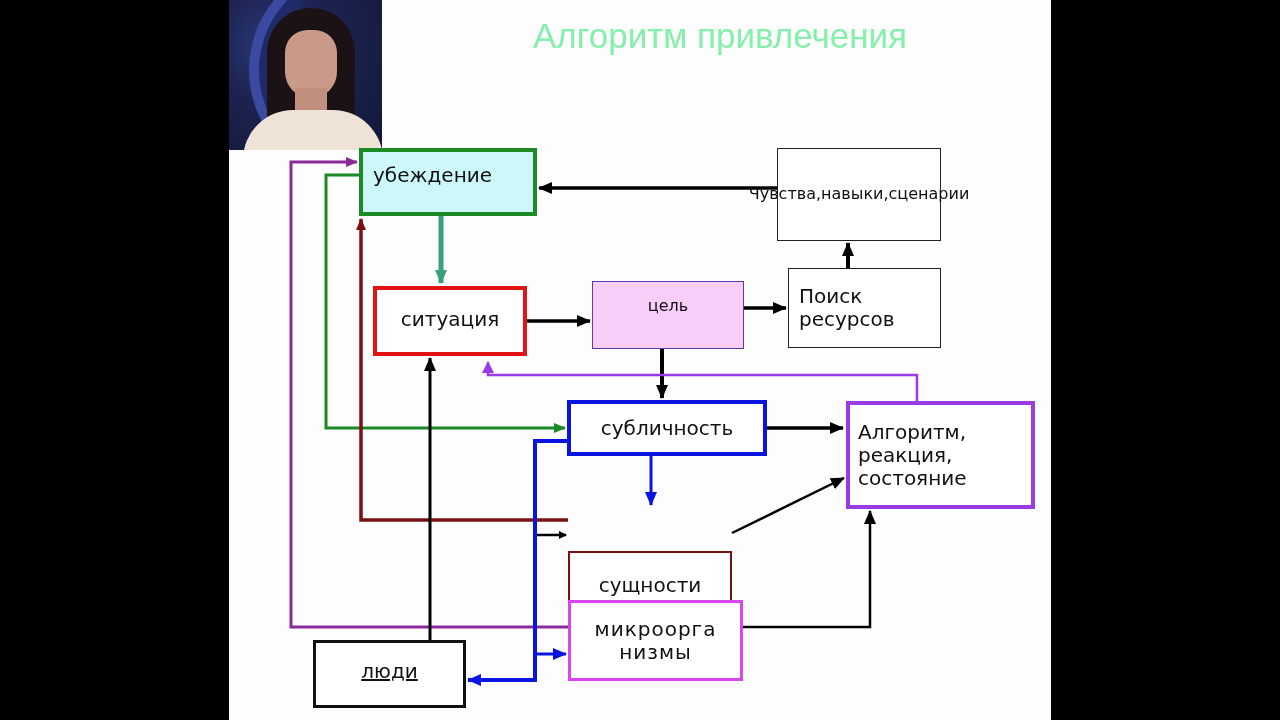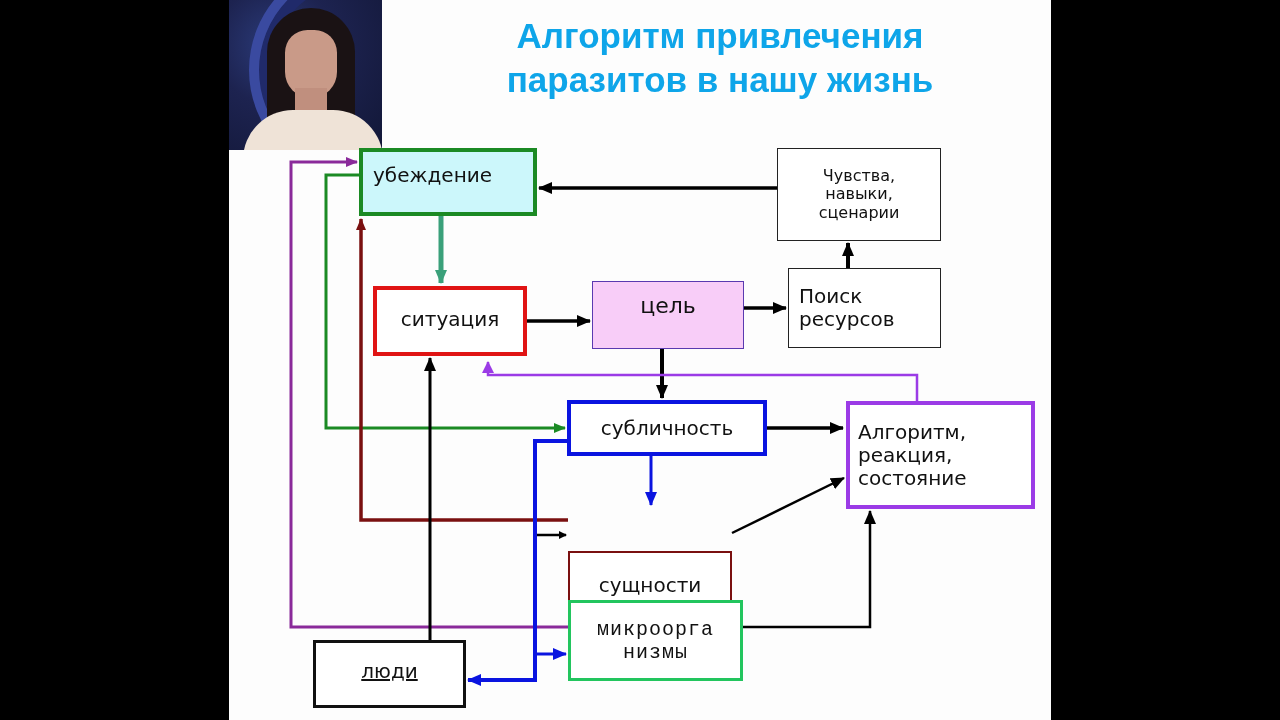--- a/index.html
+++ b/index.html
@@ -6,54 +6,53 @@
     body { width: 1280px; height: 720px; background: #000; position: relative; overflow: hidden; font-family: "DejaVu Sans", sans-serif; }
     #slide { position: absolute; left: 229px; top: 0; width: 822px; height: 720px; background: #fdfdfd; }
     #portrait { position: absolute; left: 229px; top: 0; width: 153px; height: 150px; overflow: hidden;
       background: radial-gradient(circle at 30% 30%, #2b3b7a 0%, #1d2350 40%, #121737 100%); }
     #portrait .zodiac { position: absolute; left: 20px; top: -40px; width: 200px; height: 200px; border-radius: 50%;
       border: 10px solid #3a4aa0; box-shadow: inset 0 0 0 12px #202a6a; }
     #portrait .hair { position: absolute; left: 38px; top: 8px; width: 88px; height: 142px; border-radius: 44px 44px 10px 10px; background: #1a1214; }
     #portrait .face { position: absolute; left: 56px; top: 30px; width: 52px; height: 68px; border-radius: 26px 26px 30px 30px; background: #c99a88; }
     #portrait .neck { position: absolute; left: 66px; top: 88px; width: 32px; height: 26px; background: #c08f7e; }
     #portrait .shirt { position: absolute; left: 14px; top: 110px; width: 140px; height: 50px; border-radius: 60px 60px 0 0; background: #efe3d7; }
-    #title { position: absolute; left: 400px; top: 14px; width: 640px; text-align: center; color: #0ea5e9;
-      font-family: "Liberation Sans", sans-serif; font-weight: bold; font-size: 35px; line-height: 44px; }
+    #title { position: absolute; left: 400px; top: 14px; width: 640px; text-align: center; color: #86efac;
+      font-family: "Liberation Sans", sans-serif; font-weight: normal; font-size: 35px; line-height: 44px; }
     #title div { white-space: nowrap; }
     svg#wires { position: absolute; left: 0; top: 0; width: 1280px; height: 720px; }
     .box { position: absolute; box-sizing: border-box; display: flex; align-items: center; justify-content: center;
       font-family: "DejaVu Sans", sans-serif; color: #111; text-align: center; line-height: 1.15; }
     .box span { display: block; }
     #box-ubezhdenie { left: 359px; top: 148px; width: 178px; height: 68px; background: #ccf7fb; border: 4px solid #1b8a24; font-size: 20px; justify-content: flex-start; padding: 0 0 14px 10px; align-items: center; }
-    #box-chuvstva { left: 777px; top: 148px; width: 164px; height: 93px; background: #fff; border: 1.5px solid #222; font-size: 16px; flex-direction: column; }
+    #box-chuvstva { left: 777px; top: 148px; width: 164px; height: 93px; background: #fff; border: 1.5px solid #222; font-size: 16px; flex-direction: row; }
     #box-situatsiya { left: 373px; top: 286px; width: 154px; height: 70px; background: #fff; border: 4px solid #e01414; font-size: 20px; padding-bottom: 4px; }
-    #box-tsel { left: 592px; top: 281px; width: 152px; height: 68px; background: #f8cdf8; border: 1.5px solid #5a3ab0; font-size: 22px; padding-bottom: 18px; }
+    #box-tsel { left: 592px; top: 281px; width: 152px; height: 68px; background: #f8cdf8; border: 1.5px solid #5a3ab0; font-size: 16px; padding-bottom: 18px; }
     #box-poisk { left: 788px; top: 268px; width: 153px; height: 80px; background: #fff; border: 1.5px solid #222; font-size: 20px; flex-direction: column; align-items: flex-start; padding-left: 10px; }
     #box-sublichnost { left: 567px; top: 400px; width: 200px; height: 56px; background: #fff; border: 4px solid #0a14e0; font-size: 20px; }
     #box-deystvie { left: 846px; top: 401px; width: 189px; height: 108px; background: #fff; border: 4px solid #9b3be6; font-size: 20px; flex-direction: column; align-items: flex-start; padding-left: 8px; }
     #box-sushchnosti { left: 568px; top: 507px; width: 164px; height: 68px; background: #fff; border: 2.5px solid #7a1010; font-size: 20px; margin-top: 44px; }
-    #box-mikro { left: 568px; top: 600px; width: 175px; height: 81px; background: #fff; border: 3px solid #22c55e; font-size: 20px; flex-direction: column; letter-spacing: 1px; font-family: Liberation Mono, monospace; }
+    #box-mikro { left: 568px; top: 600px; width: 175px; height: 81px; background: #fff; border: 3px solid #d946ef; font-size: 20px; flex-direction: column; letter-spacing: 1px; }
     #box-lyudi { left: 313px; top: 640px; width: 153px; height: 68px; background: #fff; border: 3px solid #111; font-size: 20px; padding-bottom: 6px; text-decoration: underline; }
   </style>
 </head>
 <body>
 
 <div id="slide"></div>
 
 <div id="portrait">
   <div class="zodiac"></div>
   <div class="hair"></div>
   <div class="face"></div>
   <div class="neck"></div>
   <div class="shirt"></div>
 </div>
 
 <div id="title">
   <div>Алгоритм привлечения</div>
-  <div>паразитов в нашу жизнь</div>
 </div>
 
 <svg id="wires" viewBox="0 0 1280 720">
   <defs>
     <marker id="ah-black" markerWidth="8" markerHeight="8" refX="7" refY="4" orient="auto" markerUnits="userSpaceOnUse">
         <path d="M0,0 L8,4 L0,8 z" fill="#000"></path>
       </marker>
     <marker id="ah-black-lg" markerWidth="14" markerHeight="12" refX="13" refY="6" orient="auto" markerUnits="userSpaceOnUse">
         <path d="M0,0 L14,6 L0,12 z" fill="#000"></path>
       </marker>

